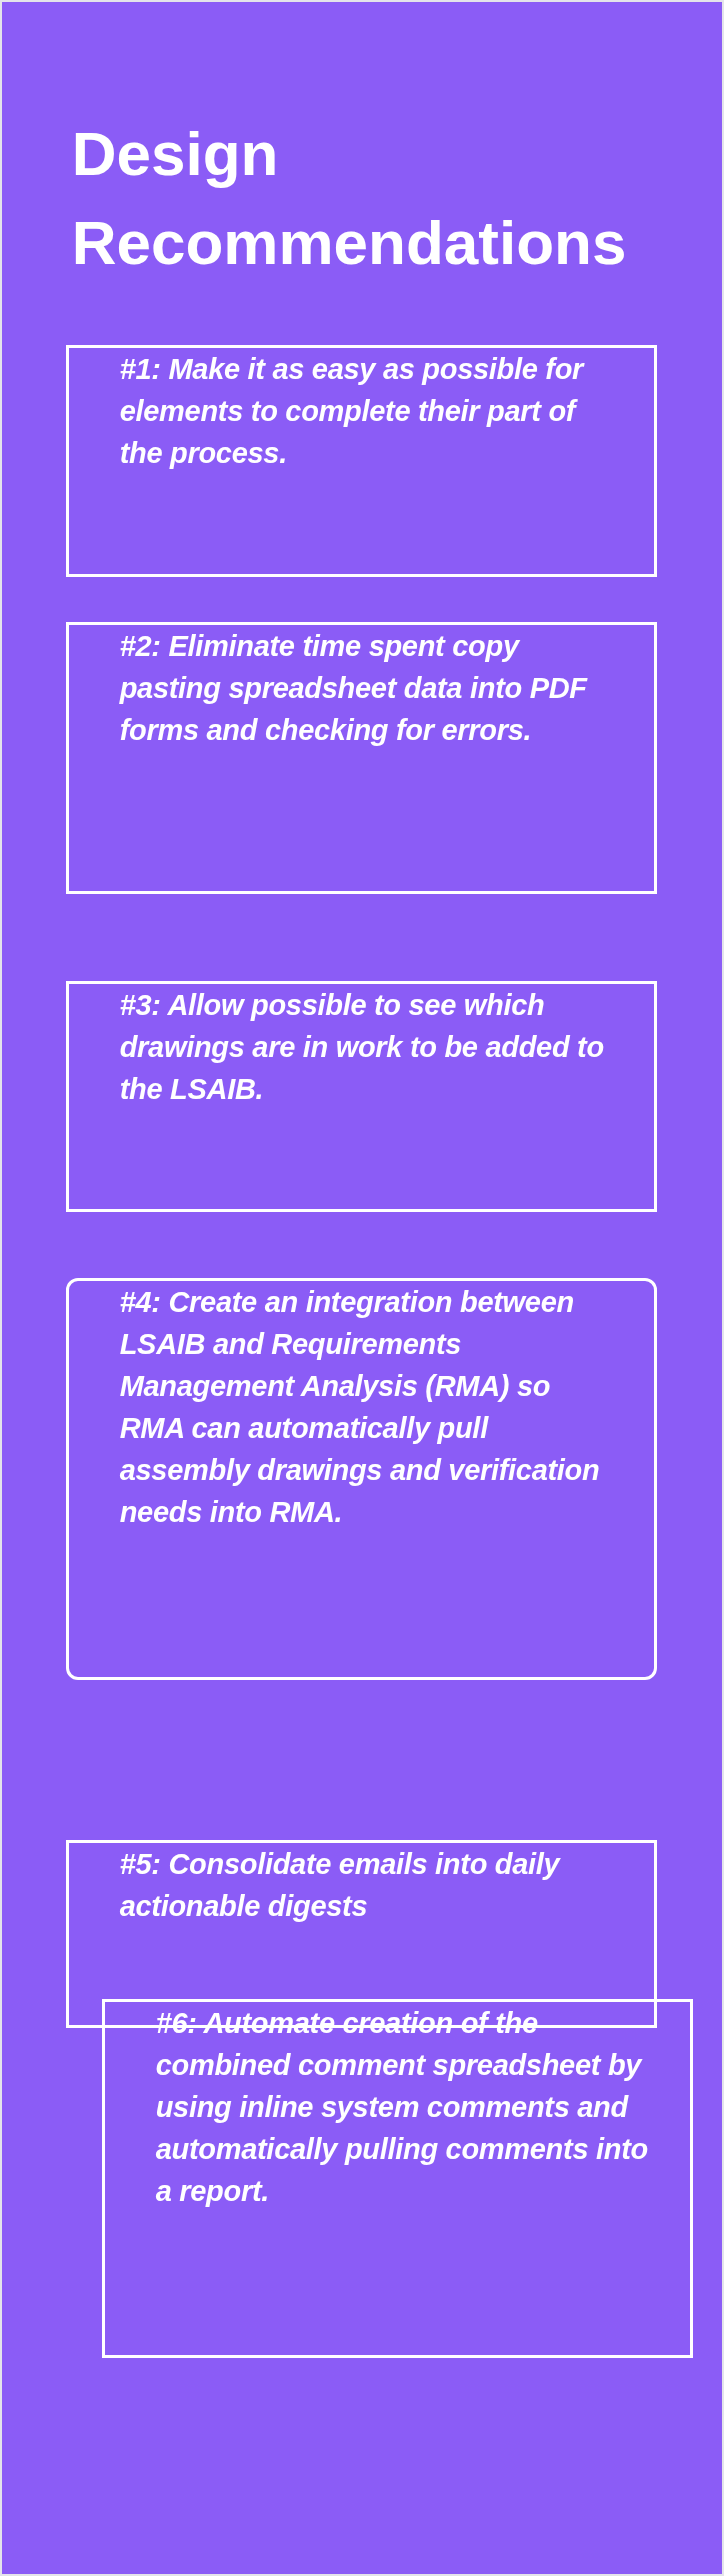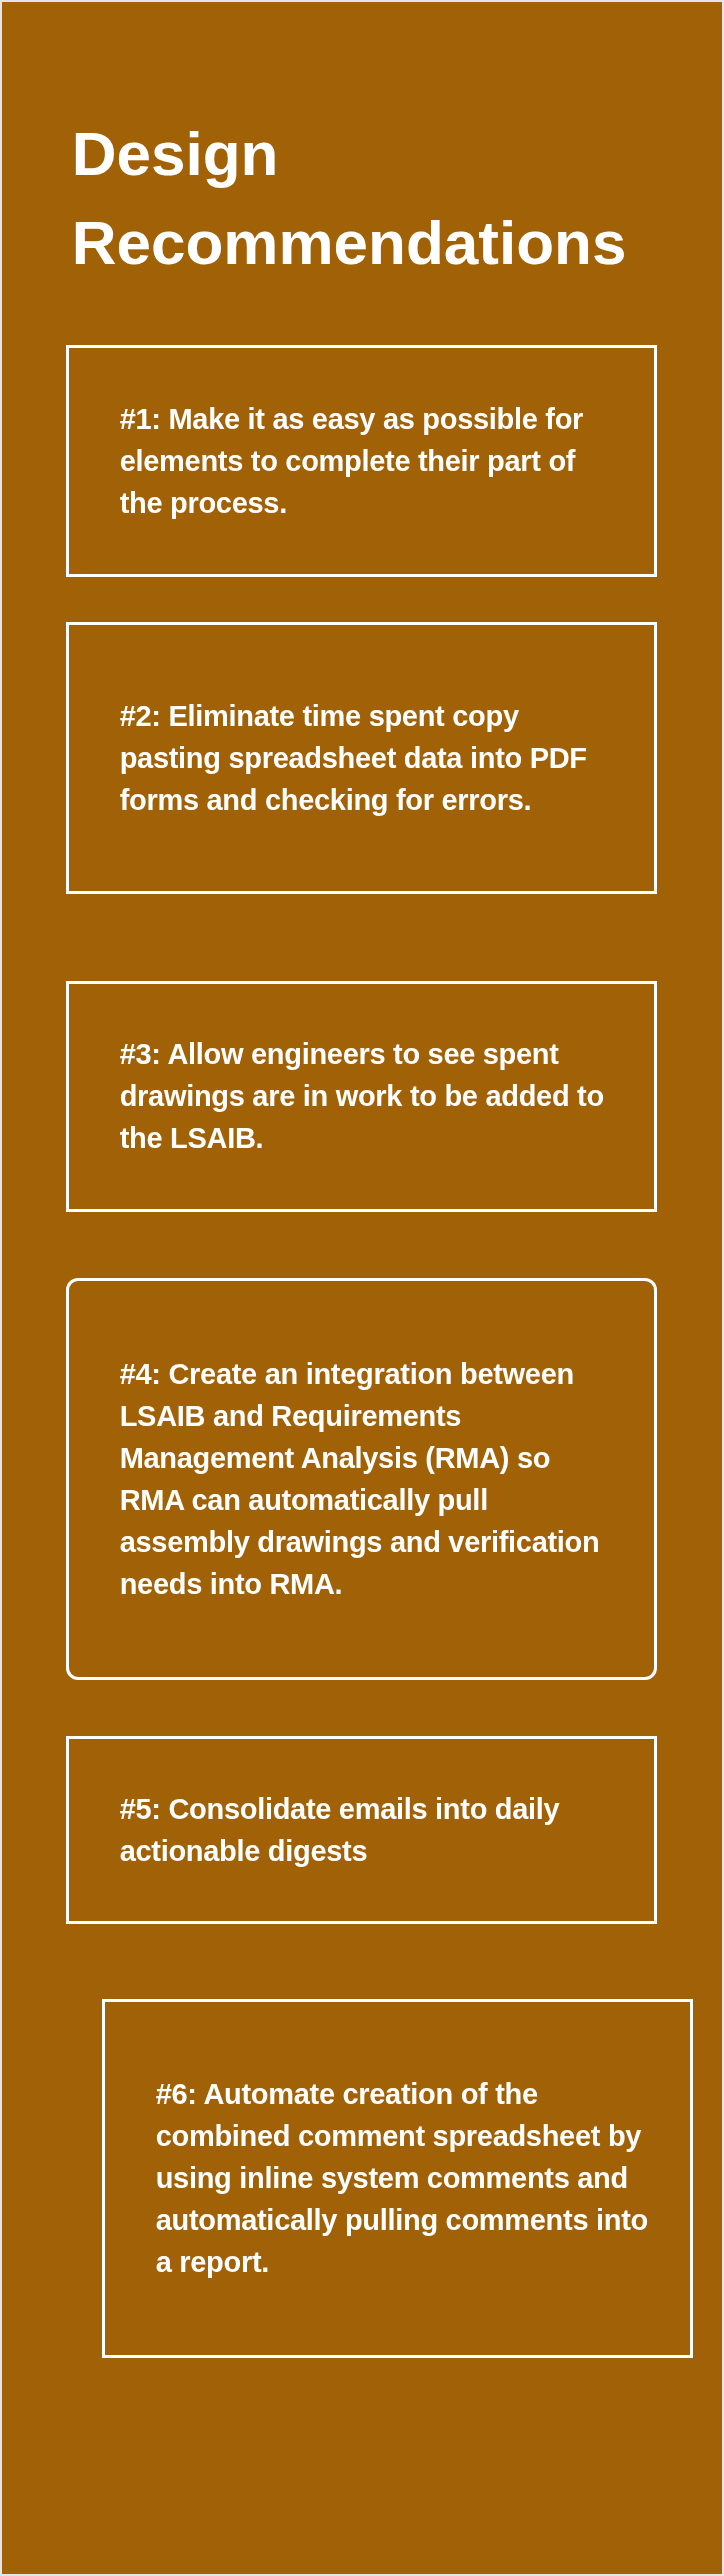--- a/index.html
+++ b/index.html
@@ -12,21 +12,21 @@
       background: #e4e4ea;
       position: relative;
       overflow: hidden;
     }
     .panel {
       position: absolute;
       left: 1.7px;
       top: 1.7px;
       width: 720px;
       height: 2572px;
-      background: #a16207;
+      background: #8b5cf6;
     }
     .title {
       position: absolute;
       left: 70px;
       top: 107px;
       margin: 0;
       color: #ffffff;
       font-family: "Liberation Sans", sans-serif;
       font-weight: bold;
       font-size: 62px;
@@ -37,21 +37,22 @@
       display: block;
       white-space: nowrap;
     }
     .rec-box {
       position: absolute;
       left: 64px;
       width: 585px;
       border: 3.4px solid #ffffff;
       box-sizing: content-box;
       display: flex;
-      align-items: center;
+      align-items: flex-start;
+      font-style: italic;
     }
     .rec-text {
       margin: 0;
       padding: 0 34px 0 51px;
       color: #ffffff;
       font-family: "Liberation Sans", sans-serif;
       font-weight: bold;
       font-size: 29px;
       line-height: 42px;
       letter-spacing: -0.3px;
@@ -69,28 +70,28 @@
 
   <div class="rec-box" style="top:343px; height:226px;">
     <p class="rec-text">#1: Make it as easy as possible for elements to complete their part of the process.</p>
   </div>
 
   <div class="rec-box" style="top:620px; height:266px;">
     <p class="rec-text">#2: Eliminate time spent copy pasting spreadsheet data into PDF forms and checking for errors.</p>
   </div>
 
   <div class="rec-box" style="top:979px; height:225px;">
-    <p class="rec-text">#3: Allow engineers to see spent drawings are in work to be added to the LSAIB.</p>
+    <p class="rec-text">#3: Allow possible to see which drawings are in work to be added to the LSAIB.</p>
   </div>
 
   <div class="rec-box" style="top:1276px; height:396px;border-radius:12px;">
     <p class="rec-text">#4: Create an integration between LSAIB and Requirements Management Analysis (RMA) so RMA can automatically pull assembly drawings and verification needs into RMA.</p>
   </div>
 
-  <div class="rec-box" style="top:1734px; height:182px;">
+  <div class="rec-box" style="top:1838px; height:182px;">
     <p class="rec-text">#5: Consolidate emails into daily actionable digests</p>
   </div>
 
   <div class="rec-box" style="top:1997px; height:353px;margin-left:36px;">
     <p class="rec-text">#6: Automate creation of the combined comment spreadsheet by using inline system comments and automatically pulling comments into a report.</p>
   </div>
 
 </div>
 
 

